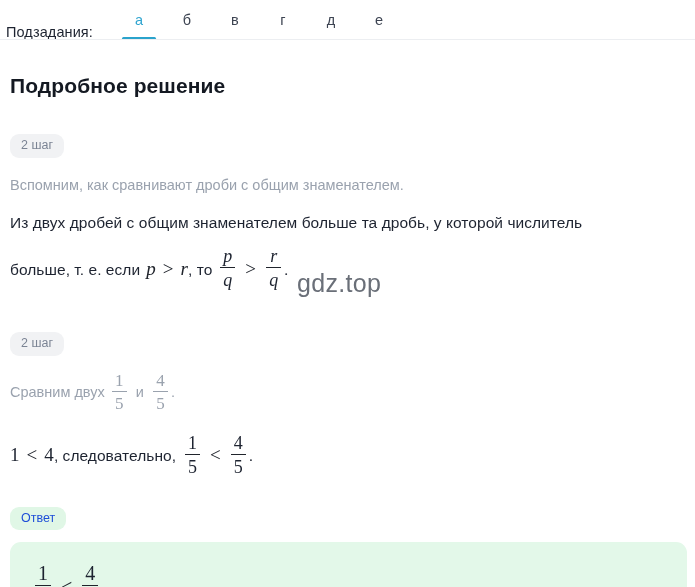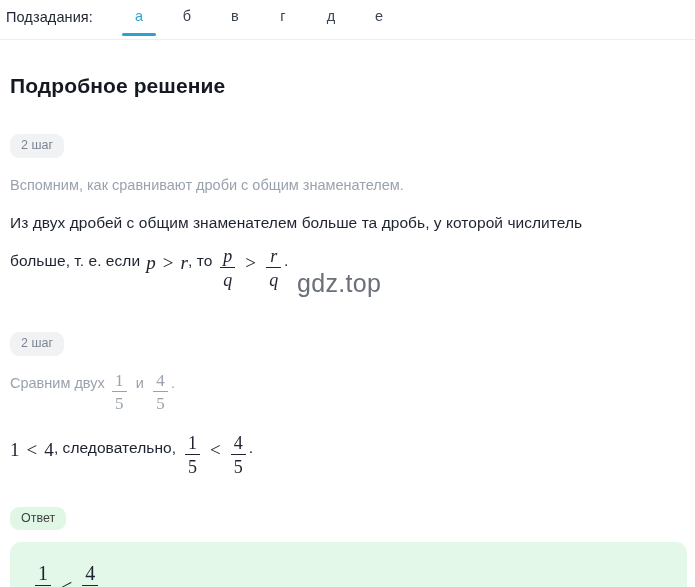--- a/index.html
+++ b/index.html
@@ -14,21 +14,21 @@
     color: #1d2330;
     overflow: hidden;
     position: relative;
   }
 
   
   .tabbar {
     position: relative;
     height: 40px;
     display: flex;
-    align-items: flex-start;
+    align-items: flex-end;
     padding-top: 8px;
     box-sizing: border-box;
   }
   .tabbar::after {
     content: "";
     position: absolute;
     left: 0;
     right: 0;
     bottom: 0;
     height: 1px;
@@ -90,21 +90,21 @@
     border-radius: 9px;
     padding: 5px 11px 6px 11px;
     line-height: 1;
   }
   .badge.step {
     background: #f1f2f4;
     color: #7b8494;
   }
   .badge.answer {
     background: #e0f7e6;
-    color: #404040;
+    color: #1d4ed8;
   }
 
   .row-step1 { margin-top: 36px; }
   .row-step2 { margin-top: 42px; }
   .row-answer { margin-top: 30px; }
 
   .muted {
     color: #9aa2ae;
     font-size: 14.5px;
     line-height: 1.5;
@@ -157,21 +157,21 @@
     width: 100%;
     min-width: 15px;
     height: 1px;
     background: #20242c;
   }
   .frac.digits { font-style: normal; }
   .frac.small { font-size: 17px; }
 
   .inline-math-line {
     display: flex;
-    align-items: flex-start;
+    align-items: center;
     flex-wrap: wrap;
   }
 
   .answer-box {
     margin-top: 12px;
     background: #e3f8e9;
     border-radius: 11px;
     height: 96px;
     box-sizing: border-box;
     padding: 22px 0 0 22px;

